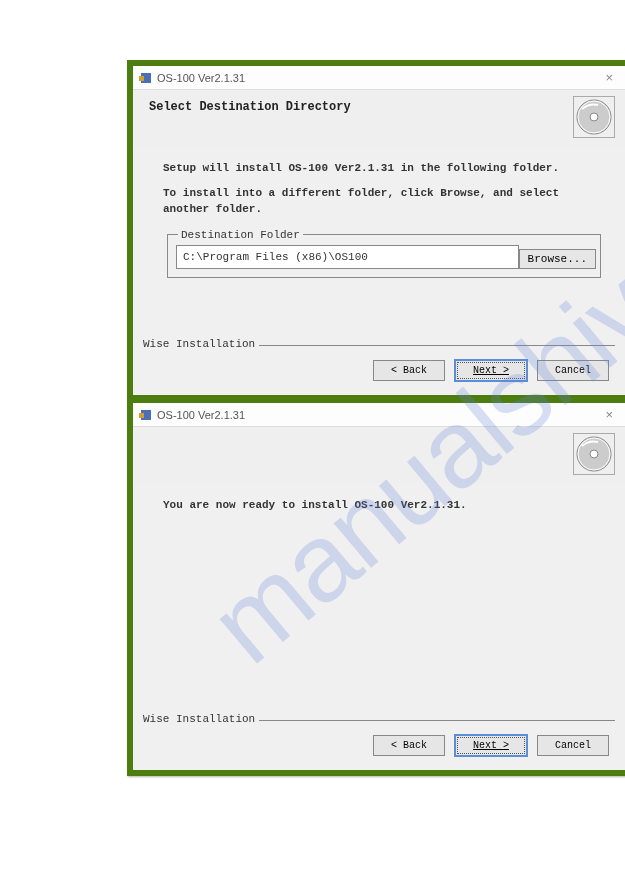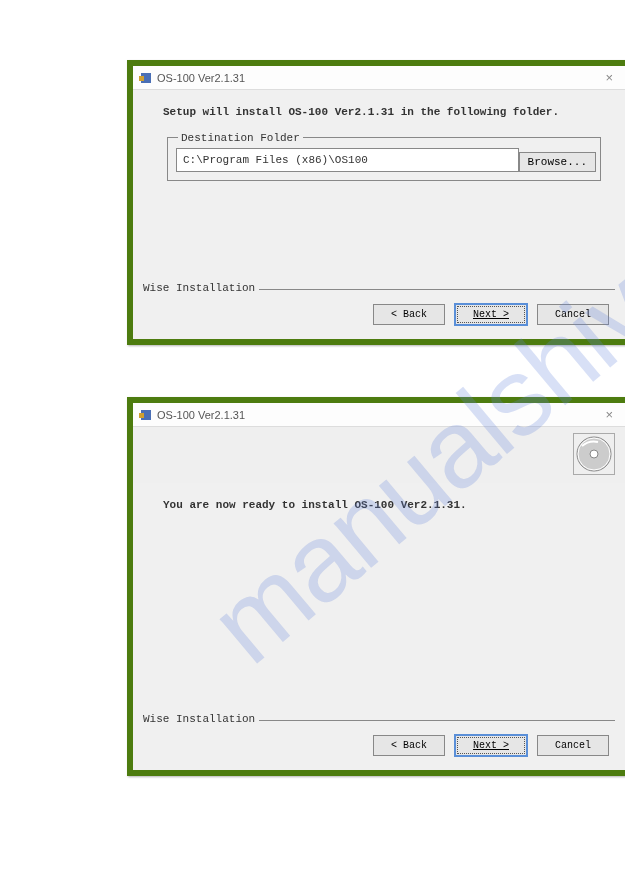--- a/index.html
+++ b/index.html
@@ -185,22 +185,34 @@
 <body>
 
 <div class="watermark" style="left:130px; top:310px;">manualshive.com</div>
 
 <div class="dialog d1">
   <div class="titlebar">
     <span class="title-icon"></span>
     <span class="title-text">OS-100 Ver2.1.31</span>
     <span class="close-x">×</span>
   </div>
+  <div class="header-area">
+    <div class="header-title">Select Destination Directory</div>
+    <div class="disc-icon">
+      <svg width="40" height="40" viewBox="0 0 40 40">
+        <circle cx="20" cy="20" r="17" fill="#ccc" stroke="#888"></circle>
+        <circle cx="20" cy="20" r="16" fill="none" stroke="#fff" stroke-width="1"></circle>
+        <circle cx="20" cy="20" r="4" fill="#fff" stroke="#888"></circle>
+        <path d="M 8 12 Q 15 6 24 8" fill="none" stroke="#fff" stroke-width="2"></path>
+      </svg>
+    </div>
+  </div>
   <div class="body-area">
     <p>Setup will install OS-100 Ver2.1.31 in the following folder.</p>
+    <p>To install into a different folder, click Browse, and select another folder.</p>
     <div class="dest-group">
       <span class="dest-legend">Destination Folder</span>
       <div class="dest-row">
         <div class="path-field">C:\Program Files (x86)\OS100</div>
         <button class="browse-btn">Browse...</button>
       </div>
     </div>
   </div>
   <div class="wise-line">
     <div class="line"></div>

